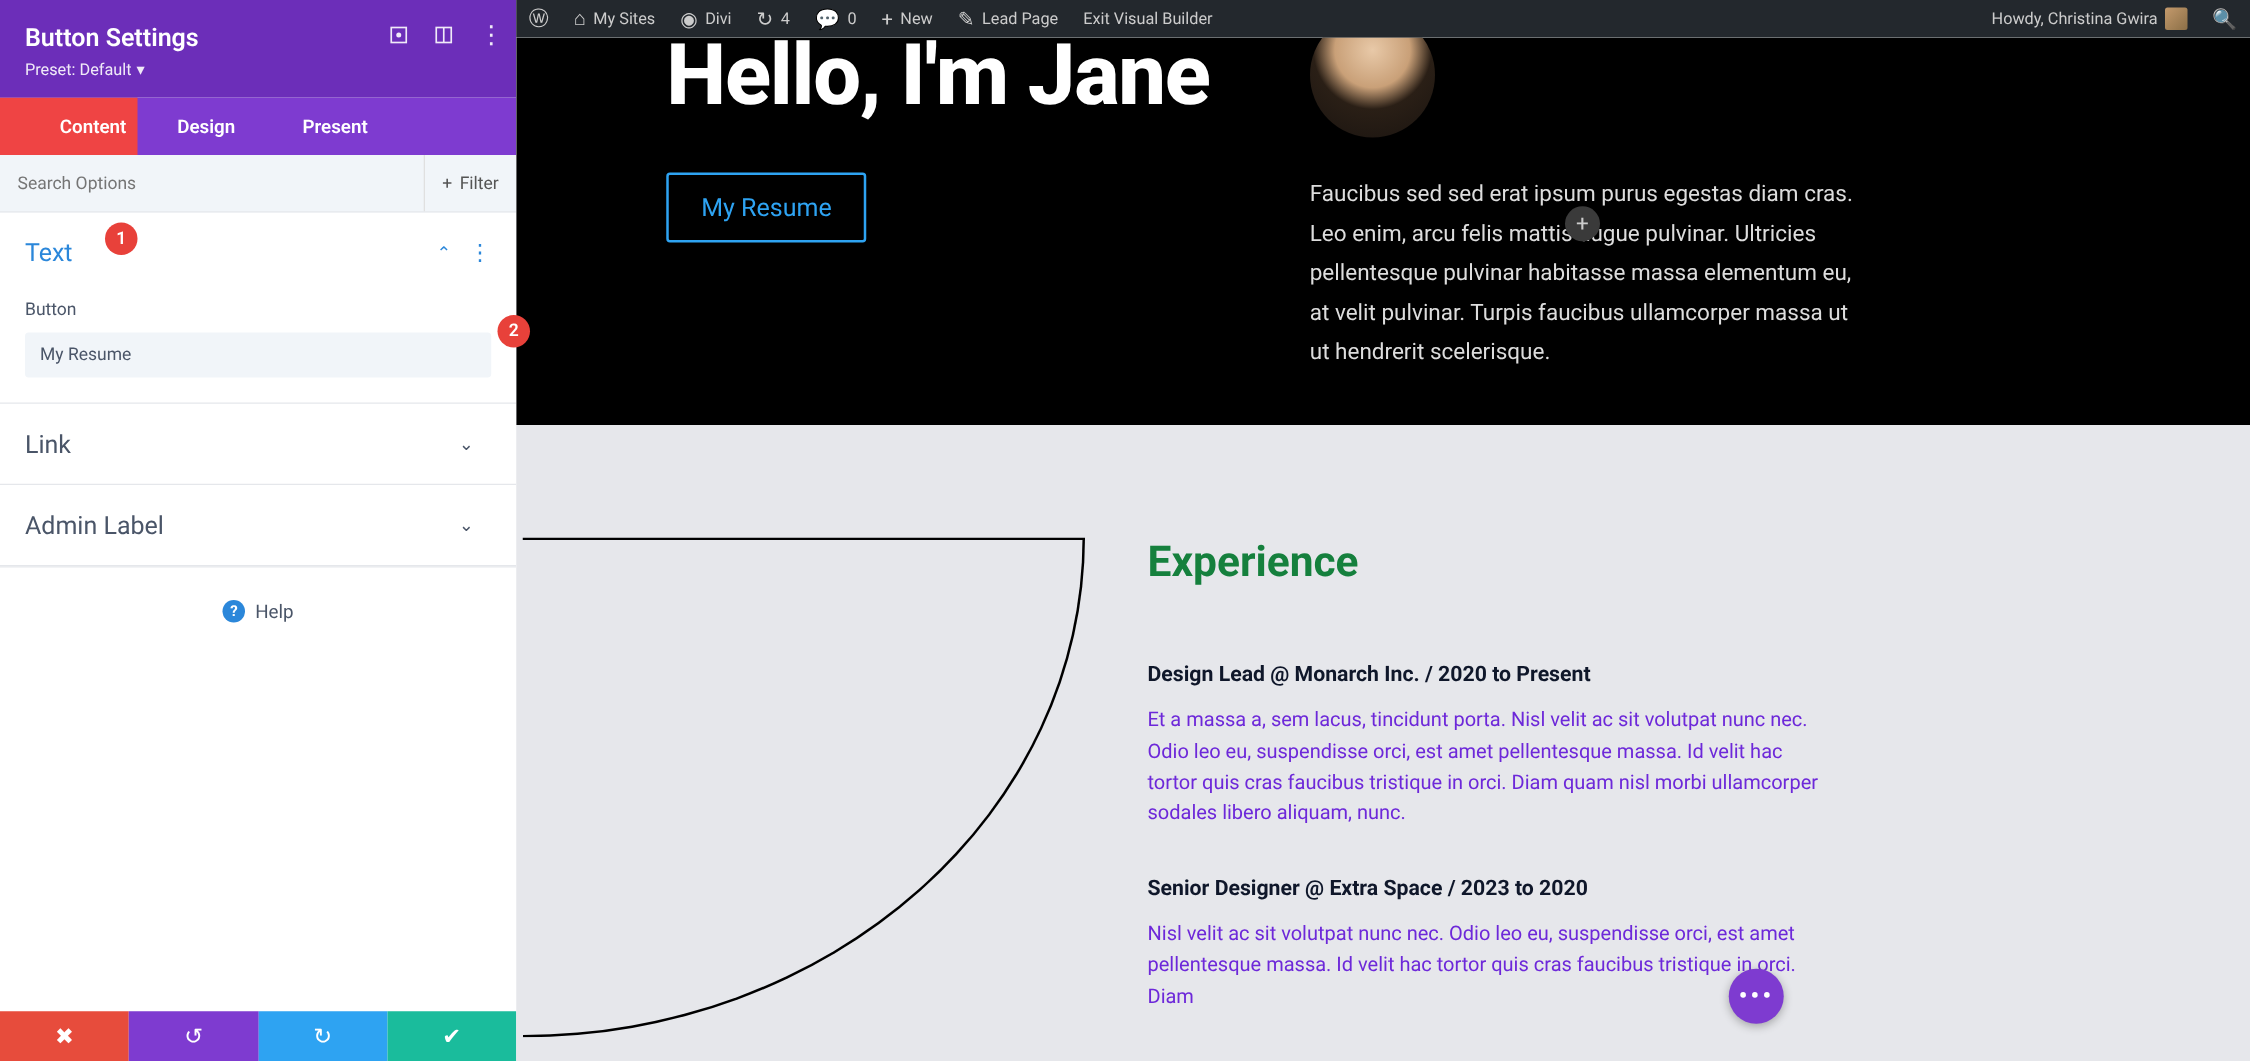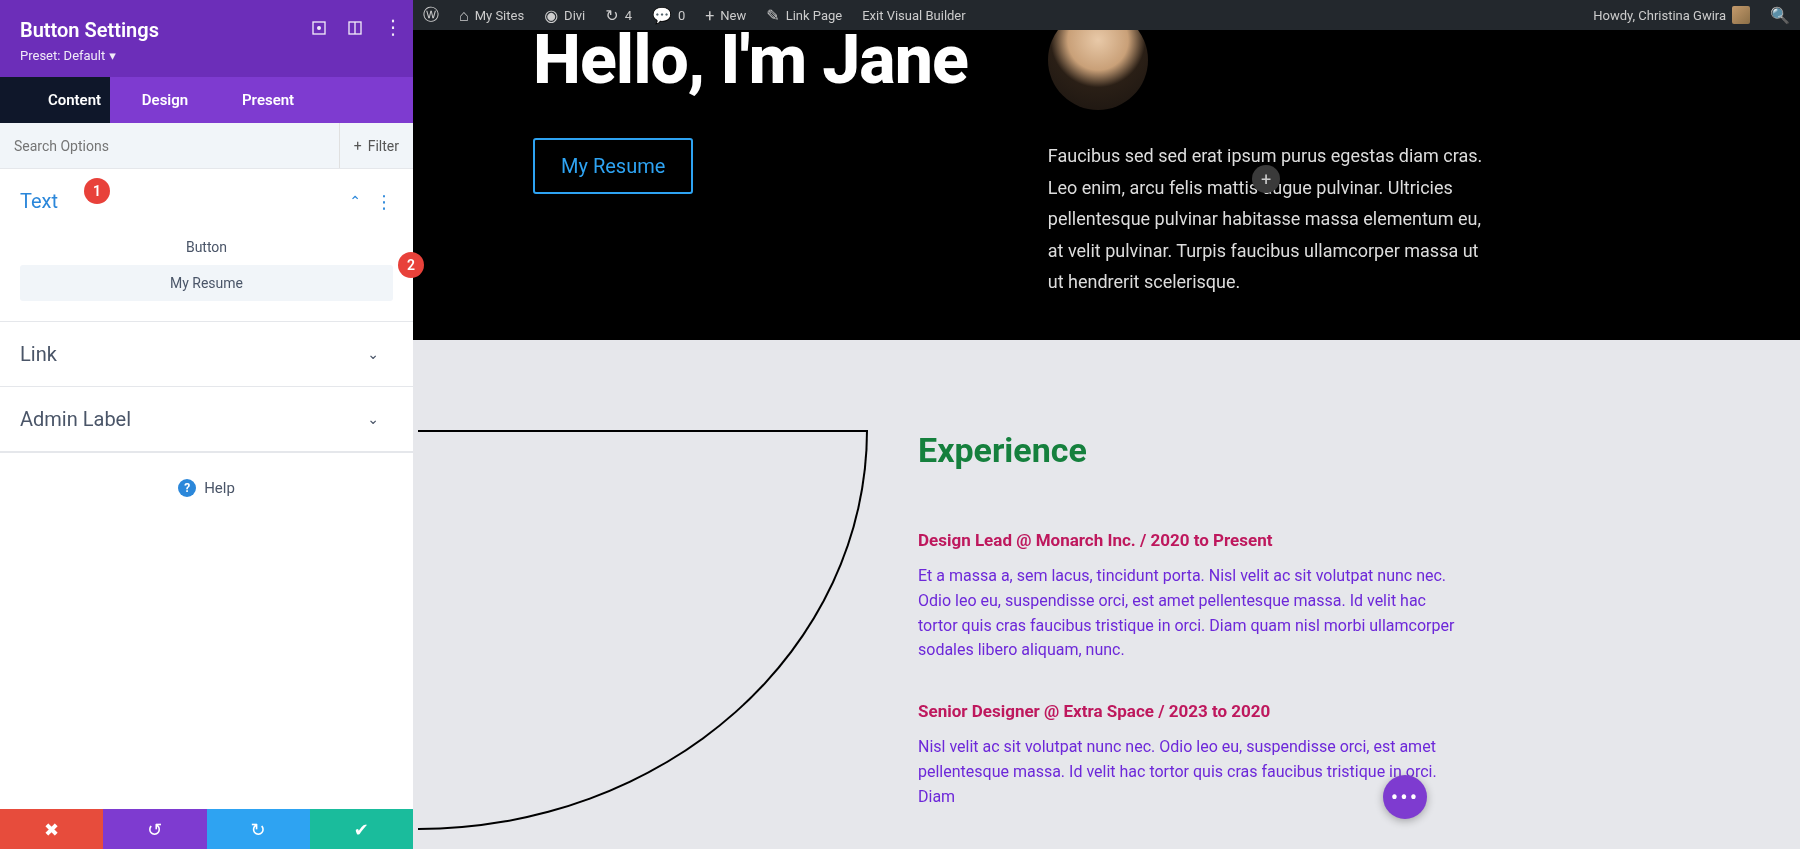--- a/index.html
+++ b/index.html
@@ -16,30 +16,30 @@
 
 .panel { position: absolute; top: 0; left: 0; width: 413px; height: 100%; background: #fff; display: flex; flex-direction: column; }
 .panel-header { background: #6c2eb9; color: #fff; padding: 18px 20px 14px; position: relative; }
 .panel-title { font-size: 20px; font-weight: 600; }
 .panel-preset { font-size: 13px; margin-top: 6px; opacity: .9; display: flex; align-items: flex-end; gap: 4px; }
 .panel-hdr-icons { position: absolute; top: 20px; right: 14px; display: flex; gap: 20px; }
 .panel-hdr-ico { width: 16px; height: 16px; opacity: .9; cursor: pointer; }
 
 .panel-tabs { background: #7e3bd0; display: flex; }
 .panel-tab { flex: none; padding: 14px 0; color: #fff; font-size: 15px; font-weight: 600; cursor: pointer; text-align: center; }
-.panel-tab.active { background: #0f172a; width: 110px; padding-left: 39px; }
+.panel-tab.active { background: #ef4444; width: 110px; padding-left: 39px; }
 .panel-tab:nth-child(1){ width:110px; }
 .panel-tab:nth-child(2){ width:110px; }
 .panel-tab:nth-child(3){ flex:1; text-align:left; padding-left:22px; }
 
 .panel-search { display: flex; align-items: center; background: #f1f5f9; border-bottom: 1px solid #e5e7eb; height: 46px; }
 .panel-search input { flex: 1; border: none; background: transparent; padding: 0 14px; font-size: 14px; color: #555; outline: none; }
 .panel-filter { display: flex; align-items: center; gap: 6px; padding: 0 14px; border-left: 1px solid #e0e0e0; height: 100%; color: #555; font-size: 14px; cursor: pointer; }
 
-.panel-body { flex: 1; overflow-y: auto; text-align: center; }
+.panel-body { flex: 1; overflow-y: auto; }
 .section-head { display: flex; align-items: center; padding: 20px 20px; cursor: pointer; }
 .section-title { font-size: 20px; color: #4a5568; font-weight: 400; }
 .section-title.active { color: #2b87da; }
 .section-spacer { flex: 1; }
 .section-caret { color: #4a5568; font-size: 14px; margin-right: 14px; }
 .section-caret.active { color: #2b87da; }
 .section-dots { color: #2b87da; font-size: 18px; cursor: pointer; }
 .section-divider { border-top: 1px solid #e5e7eb; }
 
 .field-label { padding: 6px 20px 10px; font-size: 14px; color: #4a5568; }
@@ -67,21 +67,21 @@
 .hero-btn { display: inline-block; margin-top: 38px; border: 2px solid #2ea3f2; color: #2ea3f2; padding: 14px 26px; font-size: 20px; border-radius: 3px; cursor: pointer; }
 .hero-plus { position: absolute; left: 839px; top: 135px; width: 28px; height: 28px; background: #3a3a3a; border-radius: 50%; color: #ccc; display: flex; align-items: center; justify-content: center; font-size: 18px; cursor: pointer; }
 .hero-right { padding-top: 10px; }
 .hero-avatar { width: 100px; height: 100px; border-radius: 50%; background: radial-gradient(circle at 50% 30%, #e8c9a8 0%, #c9a078 35%, #2a1f16 55%, #1a1410 100%); margin-bottom: 30px; margin-top: -30px; }
 .hero-text { font-size: 18px; line-height: 1.75; color: #ddd; max-width: 440px; }
 
 .exp { padding: 90px 100px 0 100px; display: flex; gap: 50px; min-height: 600px; position: relative; }
 .exp-shape { width: 450px; height: 400px; border: 2px solid #000; border-left: none; border-bottom-right-radius: 100% 100%; margin-left: -95px; }
 .exp-content { flex: 1; }
 .exp-title { font-size: 34px; font-weight: 700; color: #15803d; margin-bottom: 60px; }
-.exp-job-title { font-size: 17px; font-weight: 700; color: #be185d; margin-bottom: 14px; }
+.exp-job-title { font-size: 17px; font-weight: 700; color: #0f172a; margin-bottom: 14px; }
 .exp-job-desc { font-size: 16px; color: #6d28d9; line-height: 1.55; margin-bottom: 38px; max-width: 540px; }
 
 .fab { position: absolute; left: 970px; bottom: 30px; width: 44px; height: 44px; background: #7e3bd0; border-radius: 50%; color: #fff; display: flex; align-items: center; justify-content: center; font-size: 22px; cursor: pointer; letter-spacing: 2px; box-shadow: 0 2px 8px rgba(0,0,0,.3); }
 </style>
 </head>
 <body>
 
 <div class="wp-admin-bar">
   <div class="wp-left">
     <div class="wp-item">
@@ -102,21 +102,21 @@
     <div class="wp-item">
         <span class="wp-ico">💬</span>
         <span>0</span>
       </div>
     <div class="wp-item">
         <span class="wp-ico">+</span>
         <span>New</span>
       </div>
     <div class="wp-item">
         <span class="wp-ico">✎</span>
-        <span>Link Page</span>
+        <span>Lead Page</span>
       </div>
     <div class="wp-item">
         <span>Exit Visual Builder</span>
       </div>
   </div>
   <div class="wp-right">
     <div class="wp-item">
         <span>Howdy, Christina Gwira</span>
         <span class="wp-avatar"></span>
       </div>

